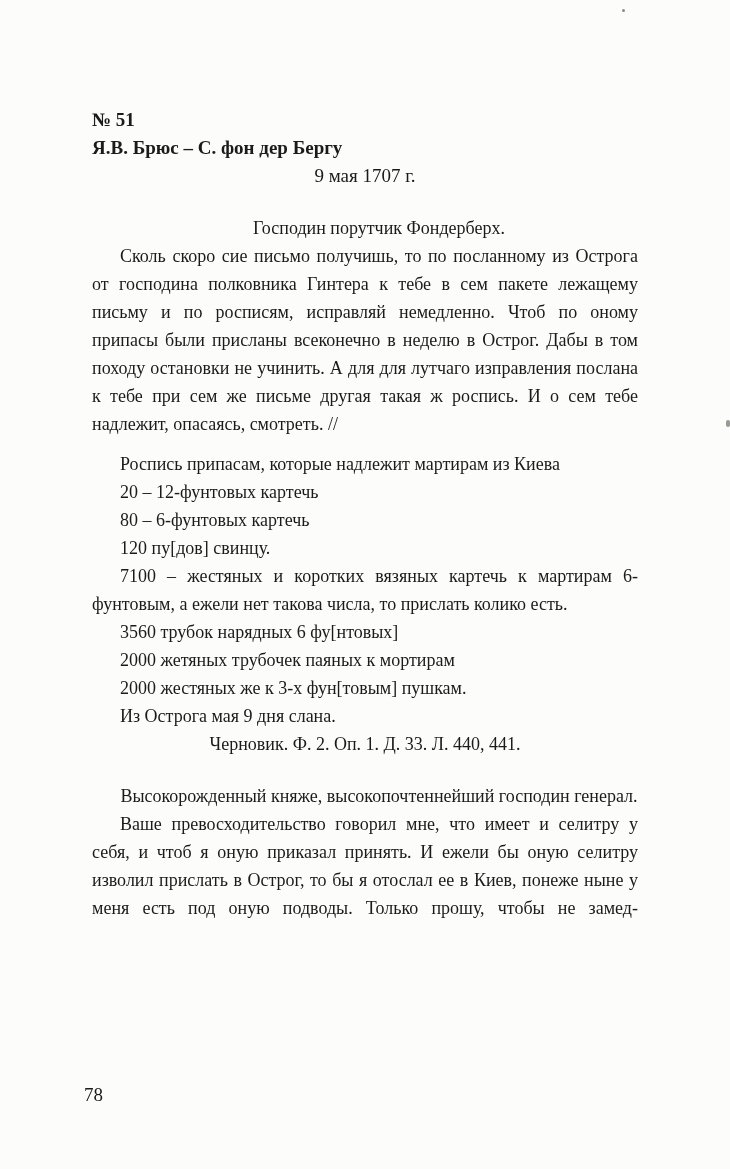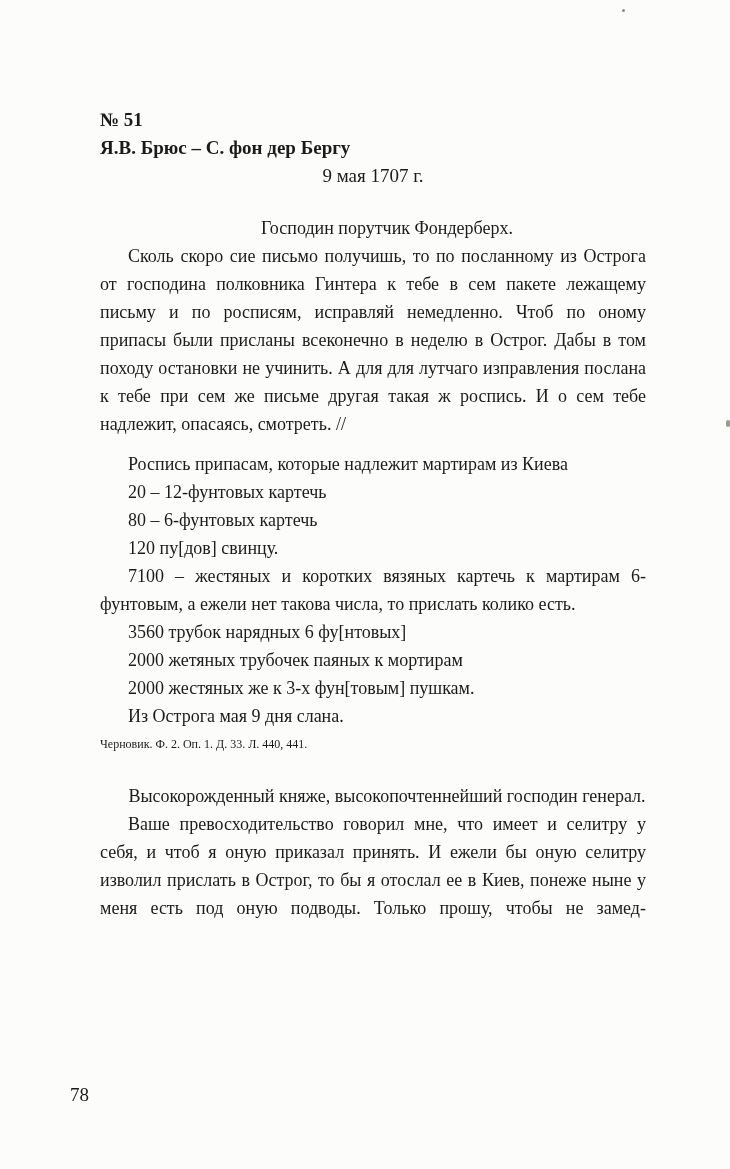--- a/index.html
+++ b/index.html
@@ -16,21 +16,21 @@
     height: 1169px;
     background: #fcfcfa;
     font-family: "Liberation Serif", "DejaVu Serif", serif;
     color: #1b1b1b;
     overflow: hidden;
   }
 
   .content {
     position: absolute;
     top: 106px;
-    left: 100px;
+    left: 92px;
     width: 546px;
   }
 
   .letter-number,
   .letter-title {
     font-size: 19px;
     line-height: 28px;
     font-weight: bold;
     text-align: left;
   }
@@ -62,33 +62,33 @@
   }
 
   .supply-list p.list-line {
     font-size: 18px;
     line-height: 28px;
     text-align: justify;
     text-indent: 28px;
   }
 
   p.reference {
-    font-size: 12px;
+    font-size: 18px;
     line-height: 28px;
-    text-align: left;
+    text-align: center;
     text-indent: 0;
   }
 
   .letter-52 {
     margin-top: 18px;
   }
 
   .page-number {
     position: absolute;
-    left: 70px;
+    left: 84px;
     top: 1083px;
     font-size: 19px;
     line-height: 24px;
     text-align: right;
   }
 
   .speck {
     position: absolute;
     background: #8a8a86;
     border-radius: 50%;

